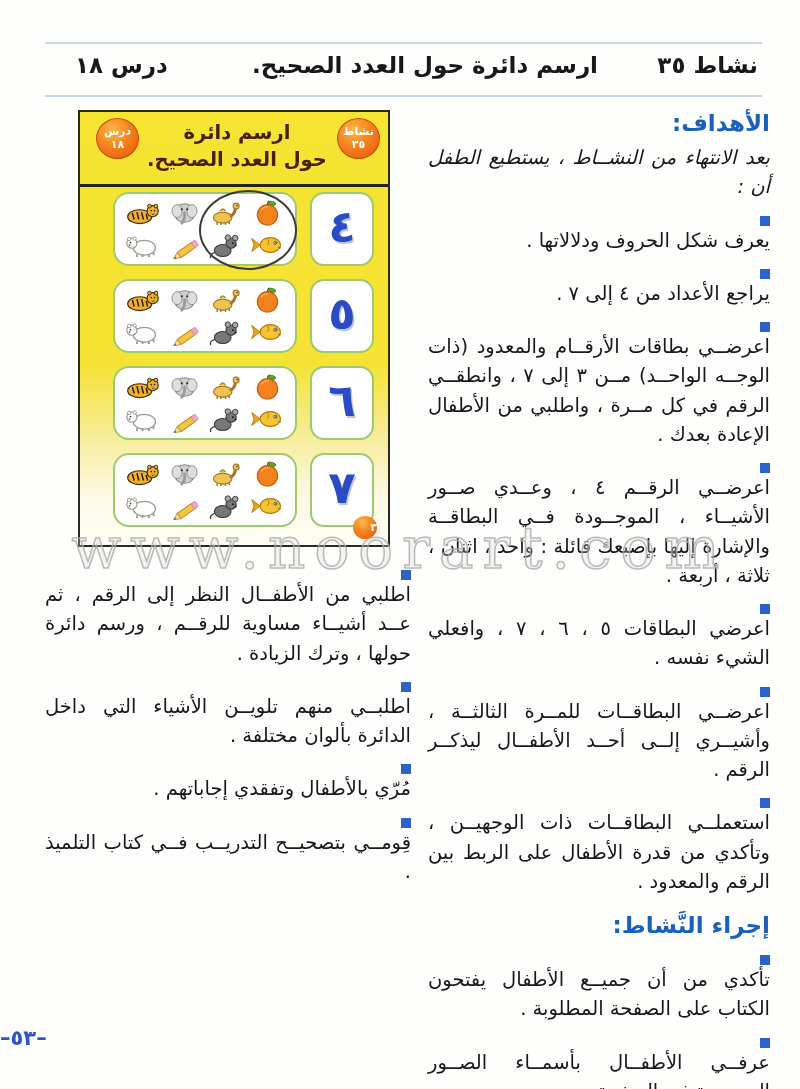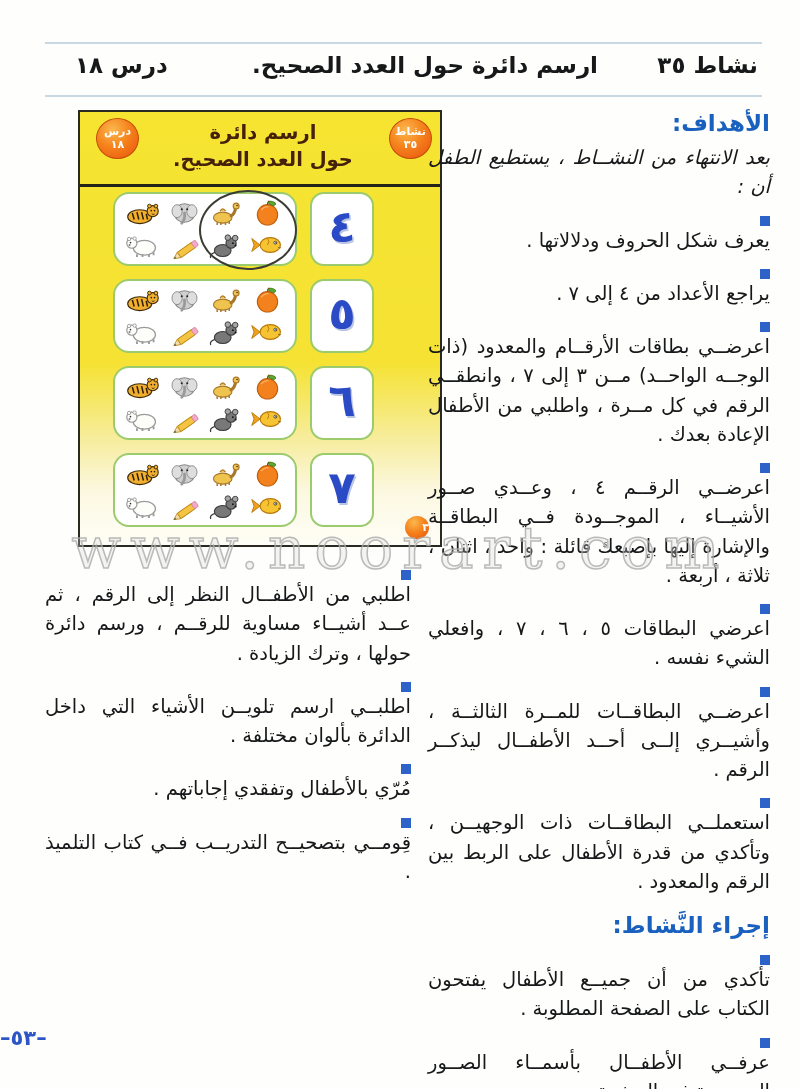--- a/index.html
+++ b/index.html
@@ -12,21 +12,21 @@
   
   .rule { position:absolute; left:45px; right:38px; height:2px; background:#c9d9e3; }
   .rule.top { top:42px; } .rule.bottom { top:95px; }
   .hdr-txt { position:absolute; top:52px; font-size:23px; font-weight:bold; color:#17181a; direction:rtl; white-space:nowrap; }
   .hdr-right { right:42px; }
   .hdr-center { left:215px; width:420px; text-align:center; }
   .hdr-left { left:75px; }
 
   
   .card {
-    position:absolute; left:78px; top:110px; width:364px; height:437px;
+    position:absolute; left:78px; top:110px; width:312px; height:437px;
     border:2.5px solid #2a2a22;
     background:linear-gradient(180deg,#f6e431 0%,#f5e233 58%,#f7edA0 76%,#fcf8e2 88%,#fefef6 100%);
   }
   .badge {
     position:absolute; top:6px; width:43px; height:41px; border-radius:50%;
     background:radial-gradient(circle at 38% 28%, #fcb84e 0%, #f5831c 45%, #e9500d 100%);
     border:1px solid #c44a06; color:#fff; font-size:11px; font-weight:bold;
     display:flex; flex-direction:column; align-items:center; justify-content:center;
     line-height:1.15; direction:rtl; text-align:center;
   }
@@ -508,21 +508,21 @@
       </div>
     </div>
 
   <div class="col left-col">
       <div class="bullet">
         <span class="sq"></span>
         <span class="txt">اطلبي من الأطفــال النظر إلى الرقم ، ثم عــد أشيــاء مساوية للرقــم ، ورسم دائرة حولها ، وترك الزيادة .</span>
       </div>
       <div class="bullet">
         <span class="sq"></span>
-        <span class="txt">اطلبــي ارسم تلويــن الأشياء التي داخل الدائرة بألوان مختلفة .</span>
+        <span class="txt">اطلبــي منهم تلويــن الأشياء التي داخل الدائرة بألوان مختلفة .</span>
       </div>
       <div class="bullet">
         <span class="sq"></span>
         <span class="txt">مُرّي بالأطفال وتفقدي إجاباتهم .</span>
       </div>
       <div class="bullet">
         <span class="sq"></span>
         <span class="txt">قِومــي بتصحيــح التدريــب فــي كتاب التلميذ .</span>
       </div>
     </div>

